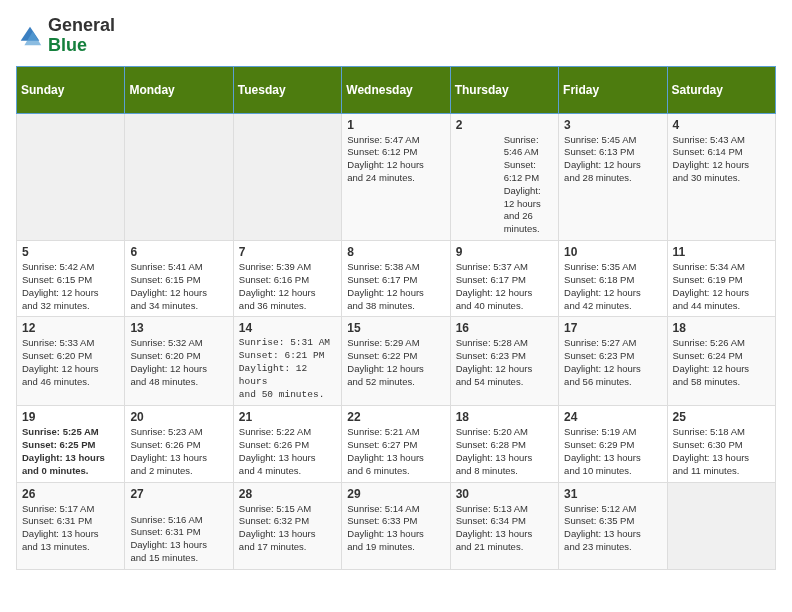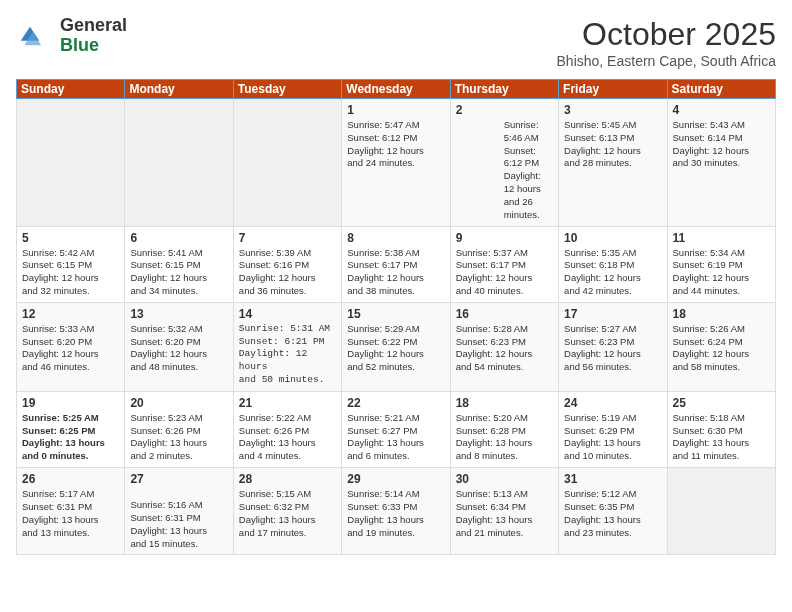--- a/index.html
+++ b/index.html
@@ -12,21 +12,21 @@
     }
     .header {
       display: flex;
       align-items: flex-start;
       justify-content: space-between;
       margin-bottom: 10px;
     }
     .logo {
       display: flex;
       align-items: center;
-      gap: 16px;
+      gap: 4px;
     }
     .logo-text {
       font-size: 18px;
       font-weight: bold;
       line-height: 1.1;
     }
     .logo-general { color: #333; }
     .logo-blue { color: #15803d; }
     .logo-icon {
       width: 28px;
@@ -43,25 +43,25 @@
     .subtitle {
       font-size: 14px;
       color: #555;
     }
     .calendar {
       width: 100%;
       border-collapse: collapse;
       border: 1px solid #ccc;
     }
     .calendar th {
-      background: #c2410c;
+      background: #4d7c0f;
       color: #fff;
       font-size: 12px;
       font-weight: bold;
-      padding: 2px 4px;
+      padding: 16px 4px;
       text-align: left;
       border: 1px solid #5a9fd4;
     }
     .calendar td {
       vertical-align: top;
       border: 1px solid #ddd;
       padding: 4px 5px;
       width: 107px;
       min-height: 80px;
       font-size: 10px;
@@ -96,24 +96,20 @@
   <div class="logo">
     <svg class="logo-icon" viewBox="0 0 30 30">
       <polygon points="15,5 25,20 5,20" fill="#3a7fc1"></polygon>
       <polygon points="18,10 27,25 9,25" fill="#5a9fd4" opacity="0.7"></polygon>
     </svg>
     <div class="logo-text">
       <span class="logo-general">General</span><br>
       <span class="logo-blue">Blue</span>
     </div>
   </div>
-  <div class="title-area">
-    <div class="month-title">October 2025</div>
-    <div class="subtitle">Bhisho, Eastern Cape, South Africa</div>
-  </div>
 </div>
 
 <table class="calendar">
   <thead>
     <tr>
     <th>Sunday</th>
         <th>Monday</th>
         <th>Tuesday</th>
         <th>Wednesday</th>
         <th>Thursday</th>

